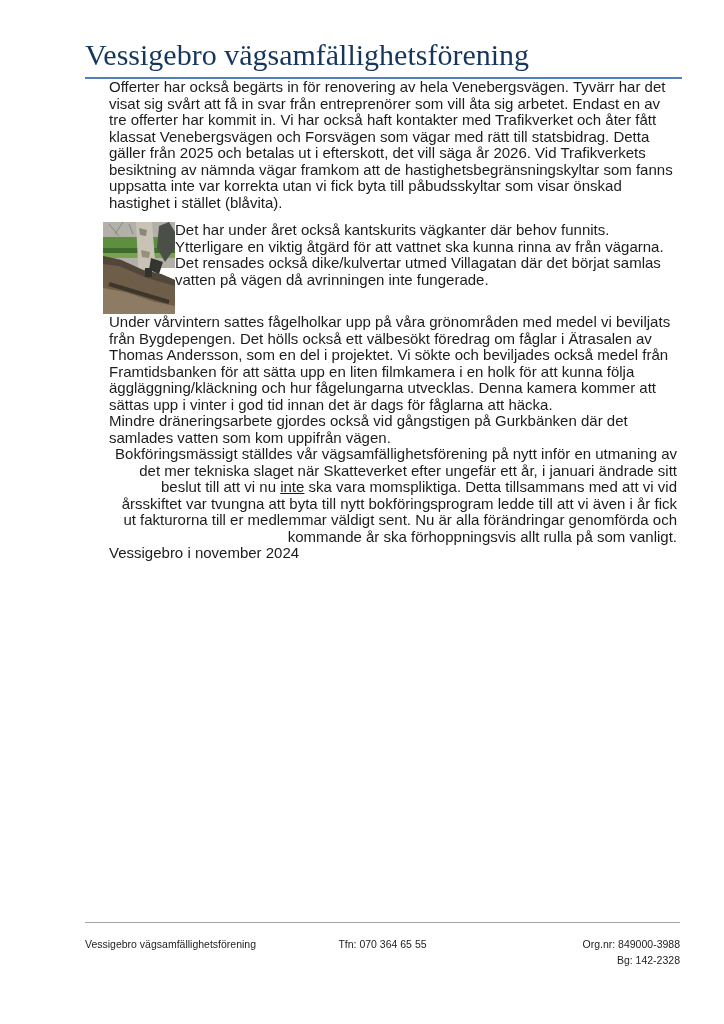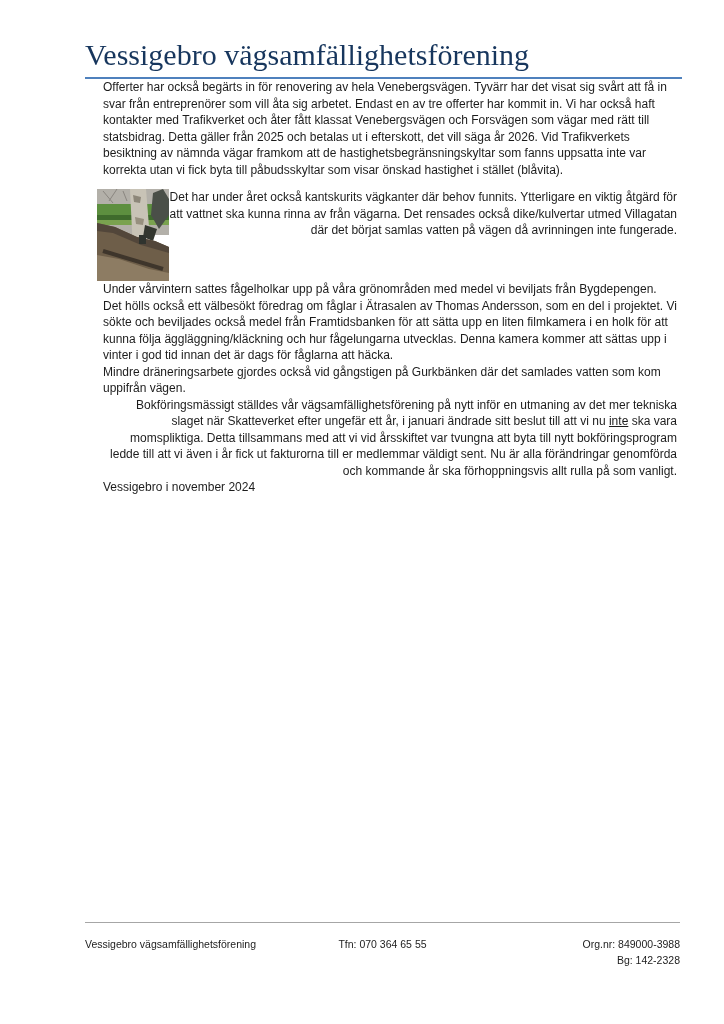--- a/index.html
+++ b/index.html
@@ -16,24 +16,24 @@
   h1.doc-title{
     margin:0;
     font-family:"Liberation Serif","DejaVu Serif",serif;
     font-weight:400;
     font-size:30px;line-height:34px;
     color:#17365D;
     padding-bottom:5px;
     border-bottom:2px solid #4F81BD;
     white-space:nowrap;
   }
-  .content{margin-left:18px;margin-right:5px;font-size:12px;line-height:16.5px;}
+  .content{margin-left:24px;margin-right:5px;font-size:15px;line-height:16.5px;}
   .content p{margin:0;}
   .p1{margin-top:7px;}
-  .figure-row{margin-top:11px;display:flex;align-items:flex-start;text-align:right;}
+  .figure-row{margin-top:11px;display:flex;align-items:flex-start;}
   .photo{flex:0 0 72px;width:72px;height:92px;margin-left:-6px;}
   .photo svg{display:block;width:72px;height:92px;}
   .figure-text{margin-left:17px;flex:1;}
   .p3{margin-top:18px;}
   .p4{margin-top:13px;}
   .p5{margin-top:15px;text-align:right;}
   .u{text-decoration:underline;}
   .date-line{margin-top:33px;margin-left:-8px;}
   .signature{margin-top:63px;margin-left:-15px;}
   .footer{

